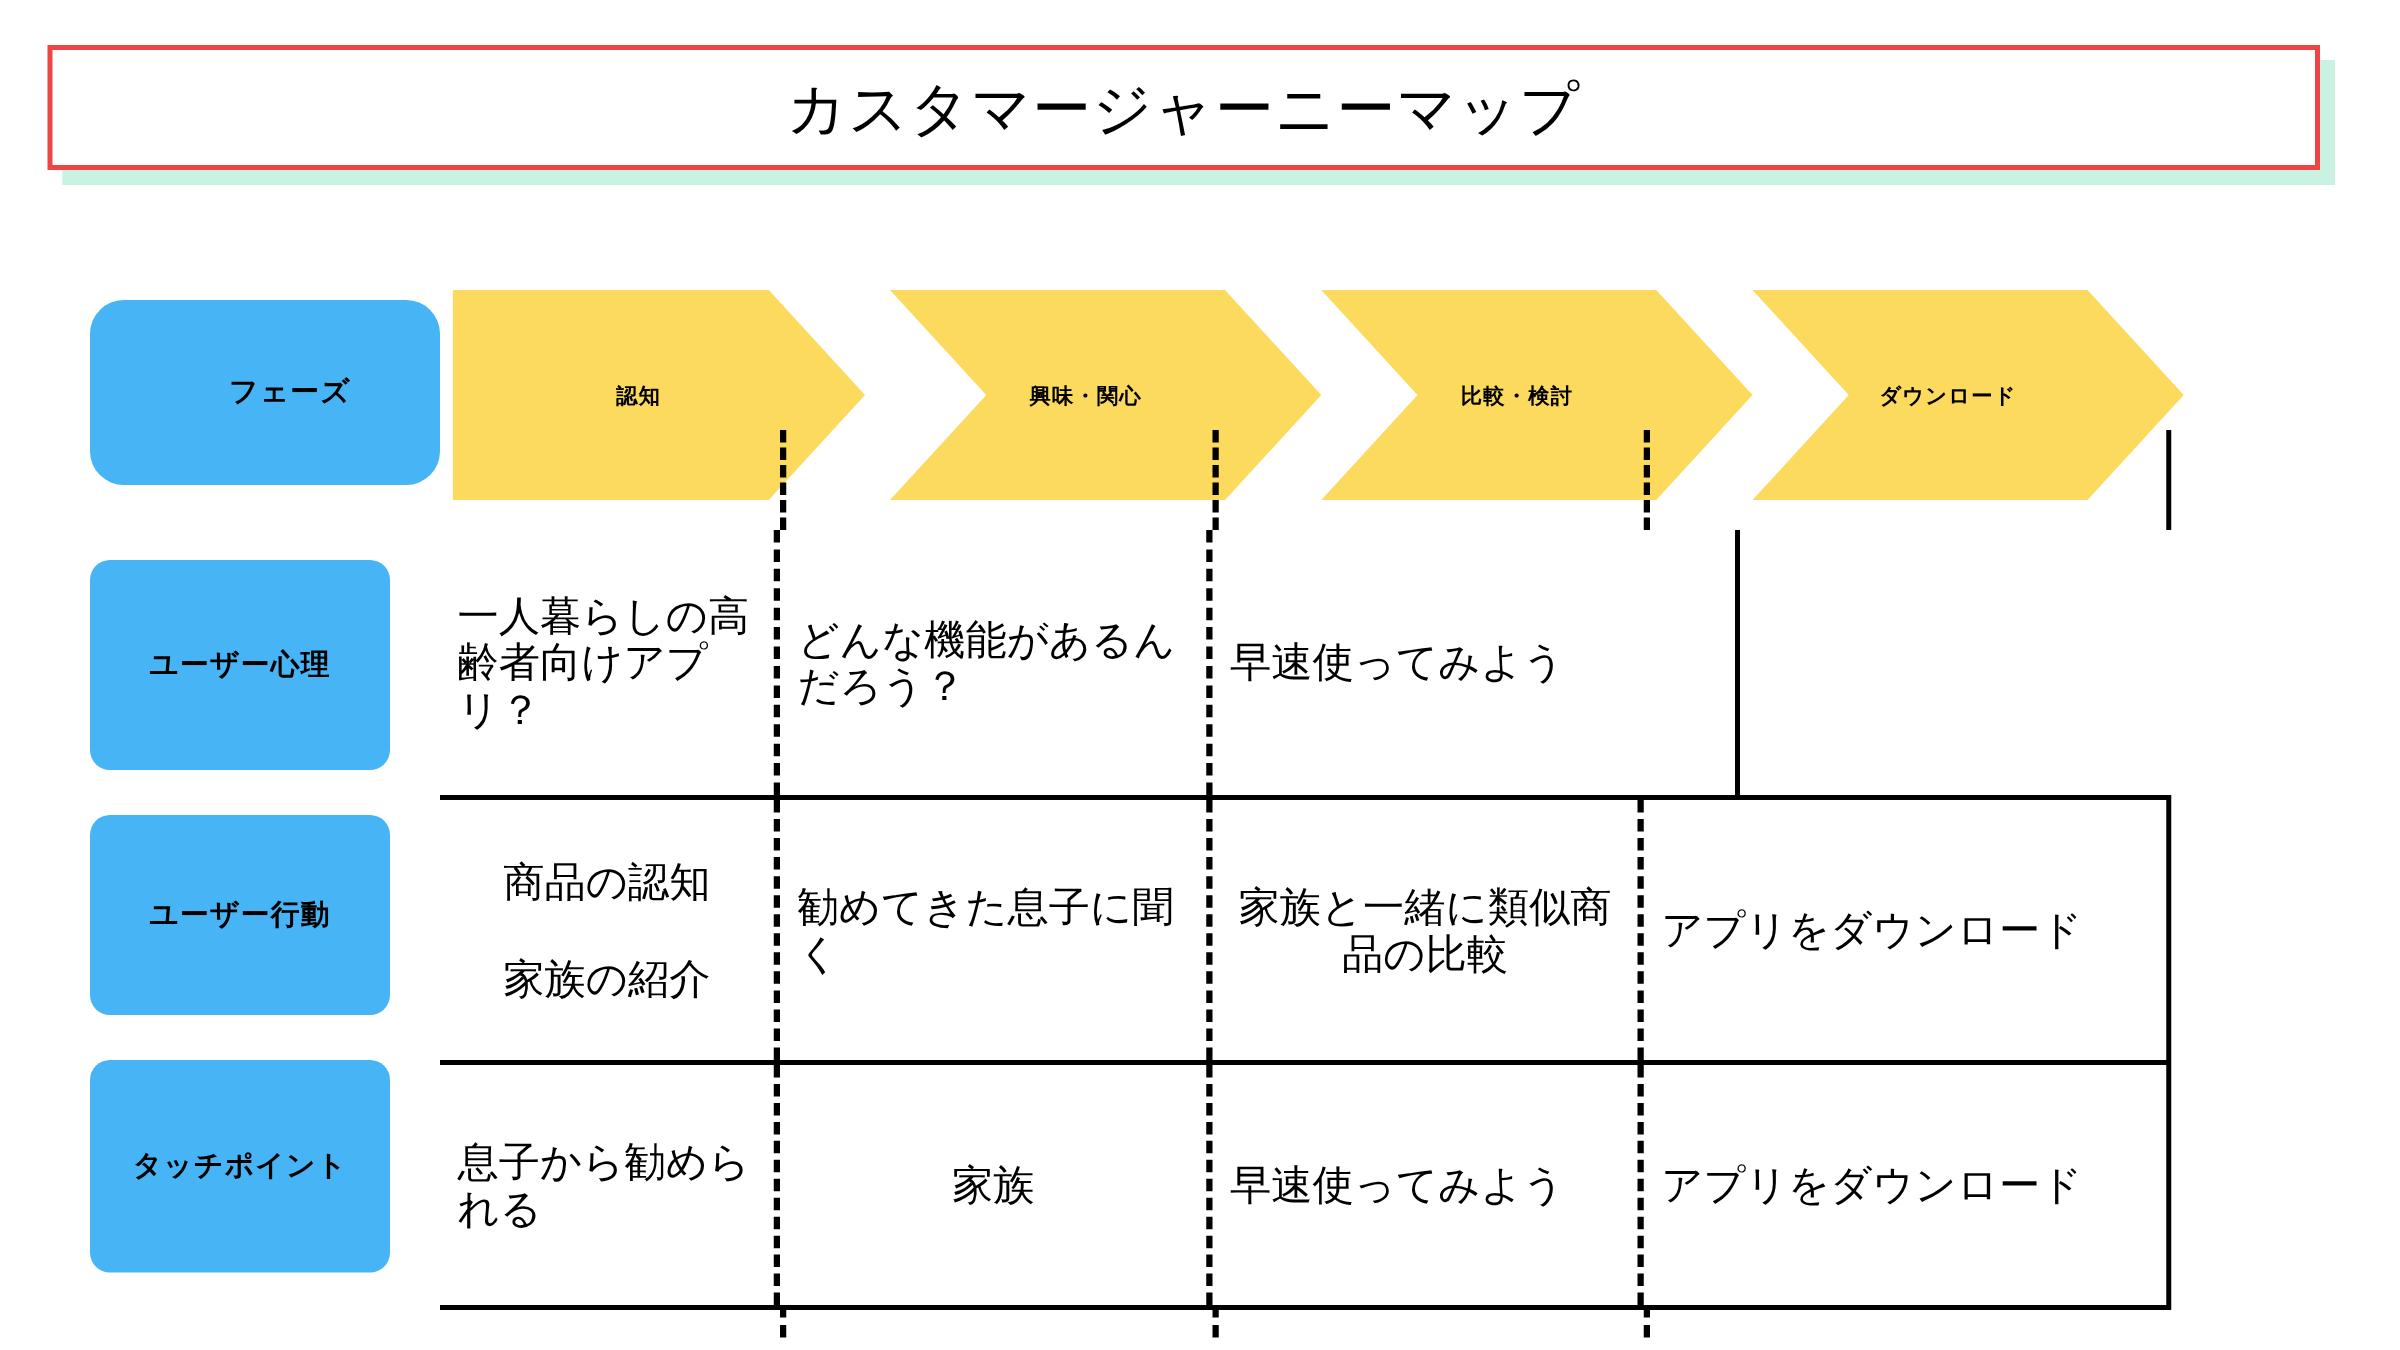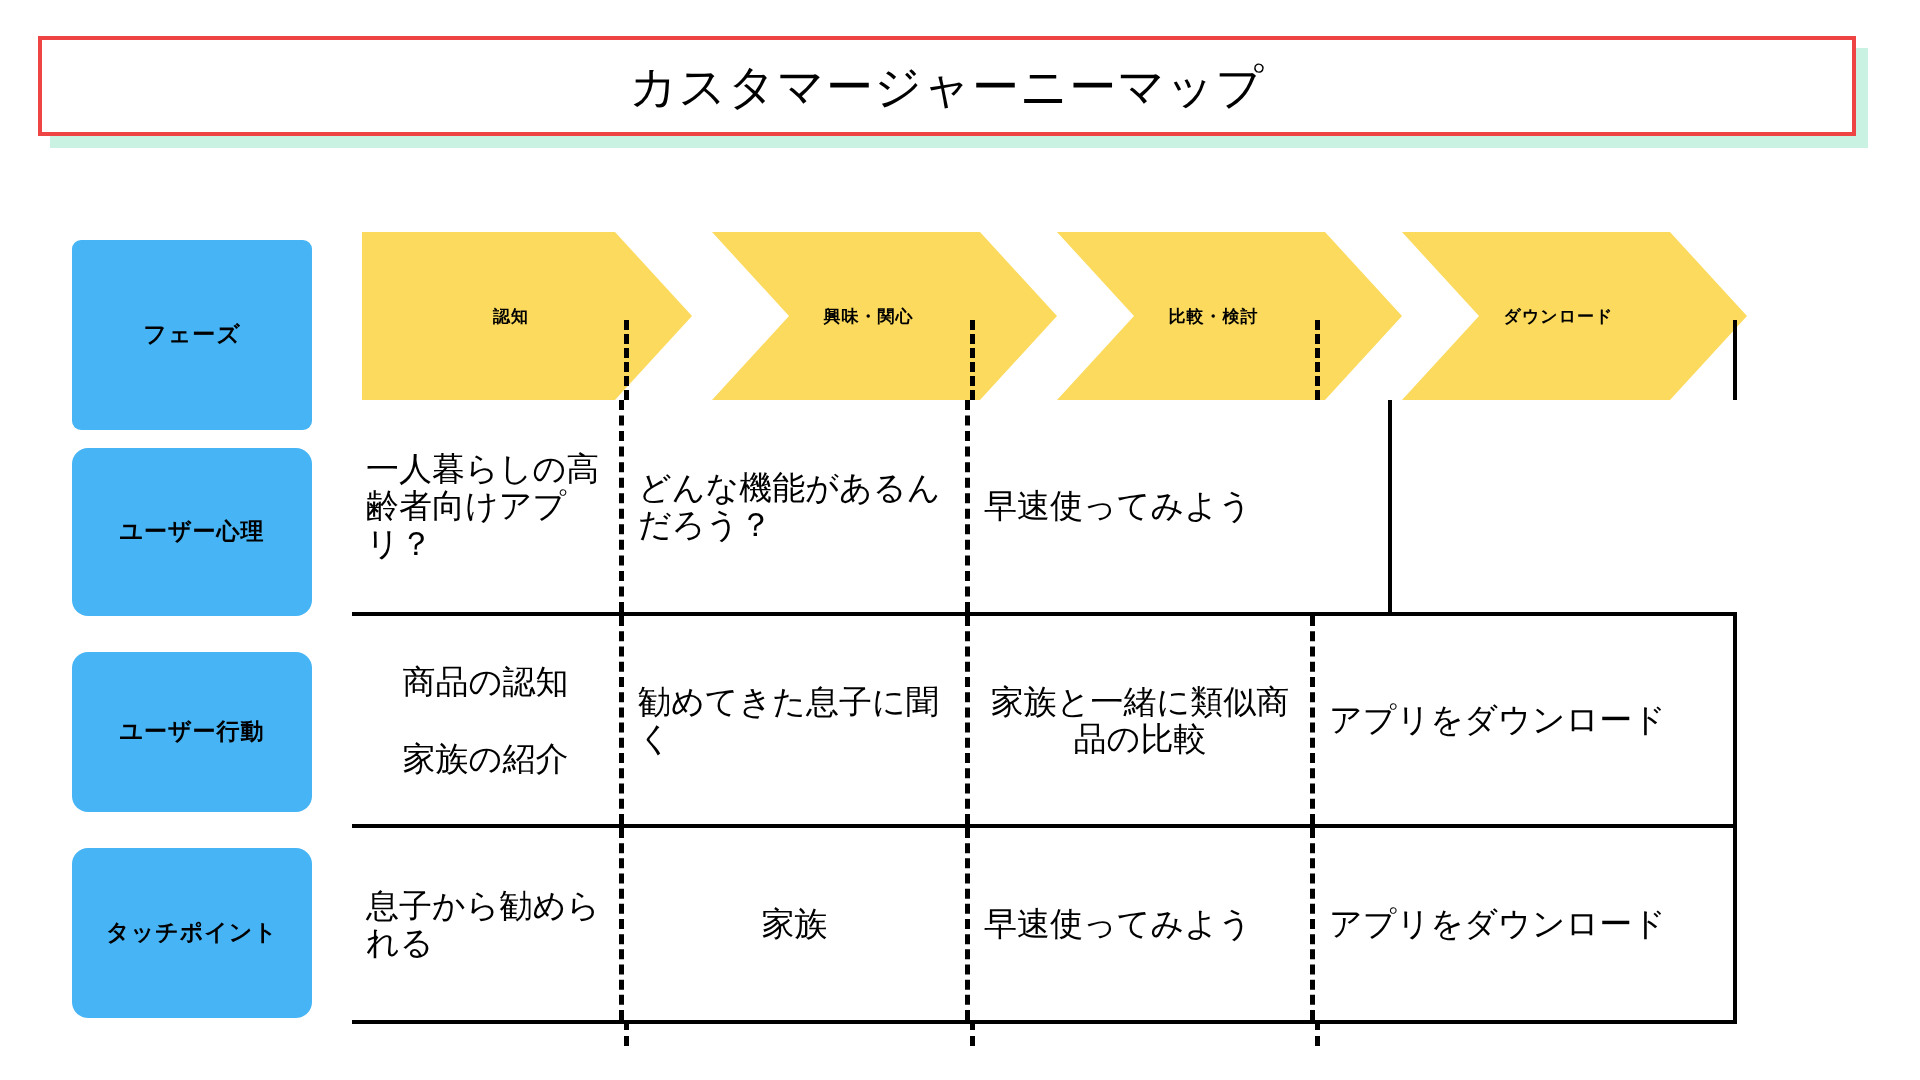--- a/index.html
+++ b/index.html
@@ -64,21 +64,21 @@
     justify-content:center;
     text-align:center;
   }
   .pill span{
     font-size:23px;
     font-weight:bold;
     letter-spacing:1px;
     line-height:1.2;
     color:#000;
   }
-  #pill-phase        {top:240px; height:190px; border-radius:9px;}
+  #pill-phase        {top:240px; height:148px; border-radius:27px;padding-left:40px;}
   #pill-psychology   {top:448px; height:168px;}
   #pill-action       {top:652px; height:160px;}
   #pill-touchpoint   {top:848px; height:170px;}
 
   
   .chev{
     position:absolute;
     top:232px;
     height:168px;
     background:#fbda5e;
@@ -100,21 +100,21 @@
     clip-path:polygon(0 0, 268px 0, 345px 50%, 268px 100%, 0 100%, 77px 50%);}
   #chev-2{left:1057px; width:345px;
     clip-path:polygon(0 0, 268px 0, 345px 50%, 268px 100%, 0 100%, 77px 50%);}
   #chev-3{left:1402px; width:345px;
     clip-path:polygon(0 0, 268px 0, 345px 50%, 268px 100%, 0 100%, 77px 50%);}
 
   
   #table{
     position:absolute;
     left:352px;
-    top:400px;
+    top:424px;
     width:1385px;
   }
   .trow{
     display:flex;
     position:relative;
     border-bottom:4px solid #000;
   }
   #row-psychology{height:212px;}
   #row-action    {height:208px;}
   #row-touchpoint{height:192px;}

